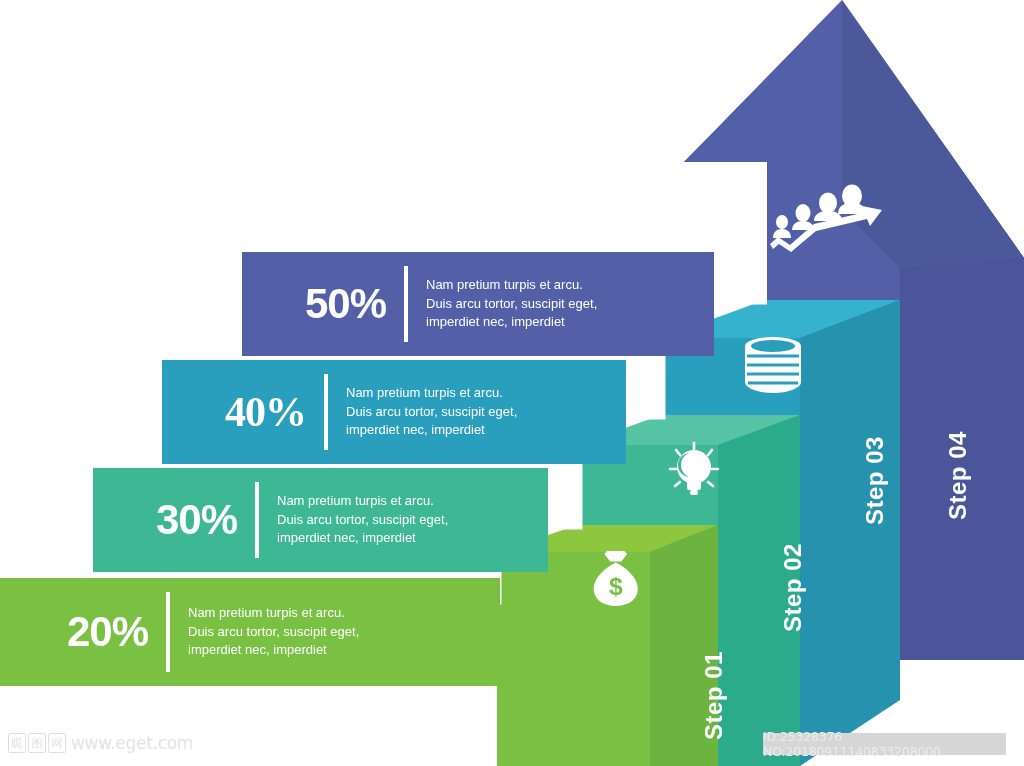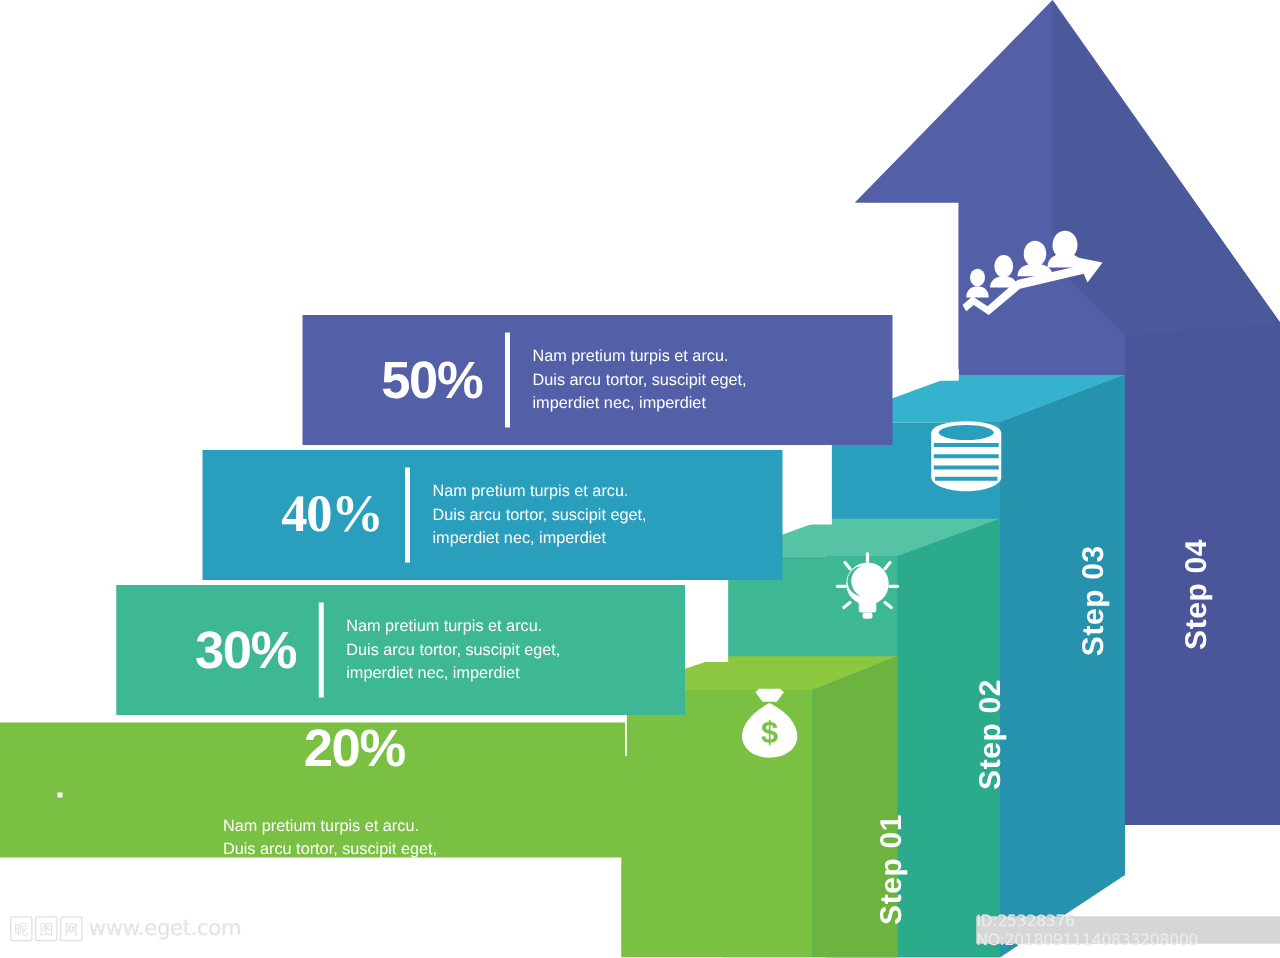--- a/index.html
+++ b/index.html
@@ -50,21 +50,21 @@
     flex: 0 0 4px;
   }
   .row-desc {
     font-size: 13px;
     line-height: 1.42;
     white-space: pre-line;
     font-weight: 400;
   }
 
   
-  #row-20 { left: 0px;   top: 578px; width: 500px; height: 108px; padding-left: 28px; flex-direction: column; }
+  #row-20 { left: 0px;   top: 578px; width: 500px; height: 108px; padding-left: 28px; }
   #row-20 .row-percent { width: 120px; }
   #row-30 { left: 93px;  top: 468px; width: 370px; height: 104px; padding-left: 26px; }
   #row-30 .row-percent { width: 118px; }
   #row-40 { left: 162px; top: 360px; width: 464px; height: 104px; padding-left: 26px; }
   #row-40 .row-percent { width: 118px; font-family: Liberation Serif, serif; }
   #row-50 { left: 242px; top: 252px; width: 472px; height: 104px; padding-left: 26px; }
   #row-50 .row-percent { width: 118px; }
 
   
   .step-label {
@@ -112,21 +112,21 @@
   #watermark-url {
     font-size: 17px;
     color: #bdbdbd;
     font-family: "DejaVu Sans", sans-serif;
     letter-spacing: -0.3px;
     -webkit-text-stroke: 0.4px #d8d8d8;
   }
 
   #id-strip {
     position: absolute;
-    left: 781px;
+    left: 763px;
     top: 733px;
     width: 243px;
     height: 22px;
     background: #d6d6d6;
     color: #ececec;
     font-size: 12.5px;
     font-family: "DejaVu Sans", sans-serif;
     display: flex;
     align-items: center;
     justify-content: center;

